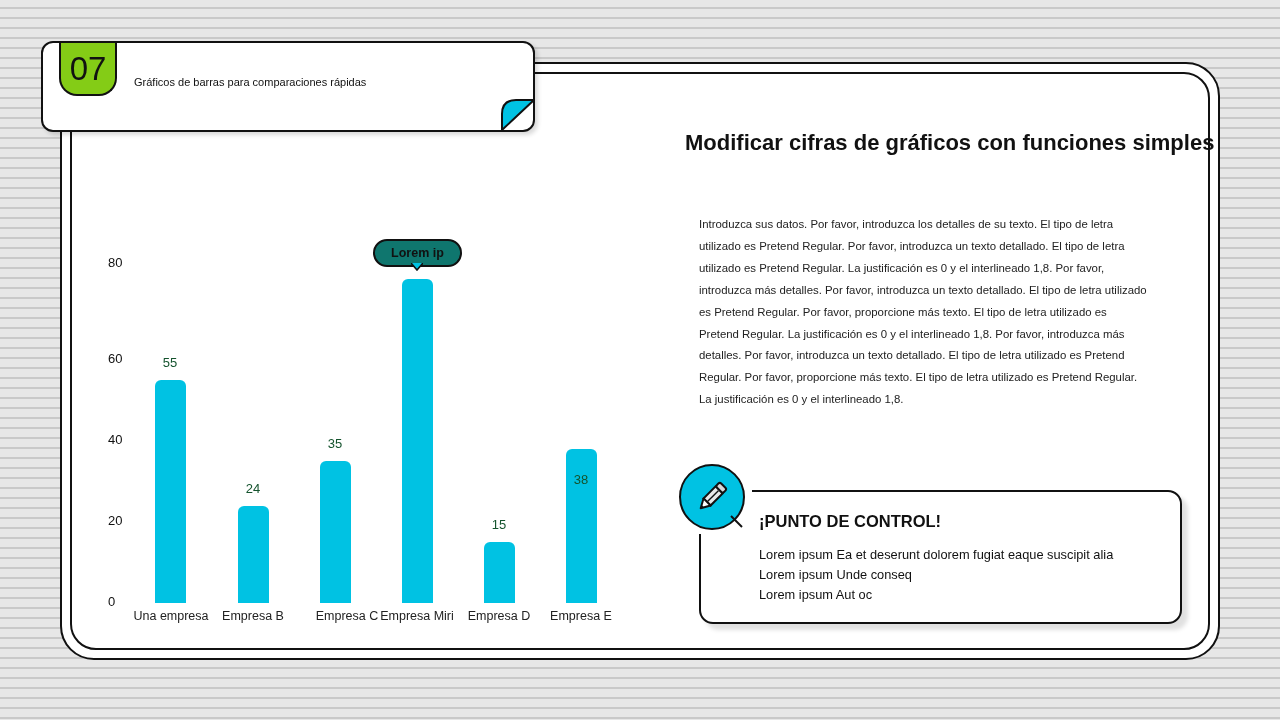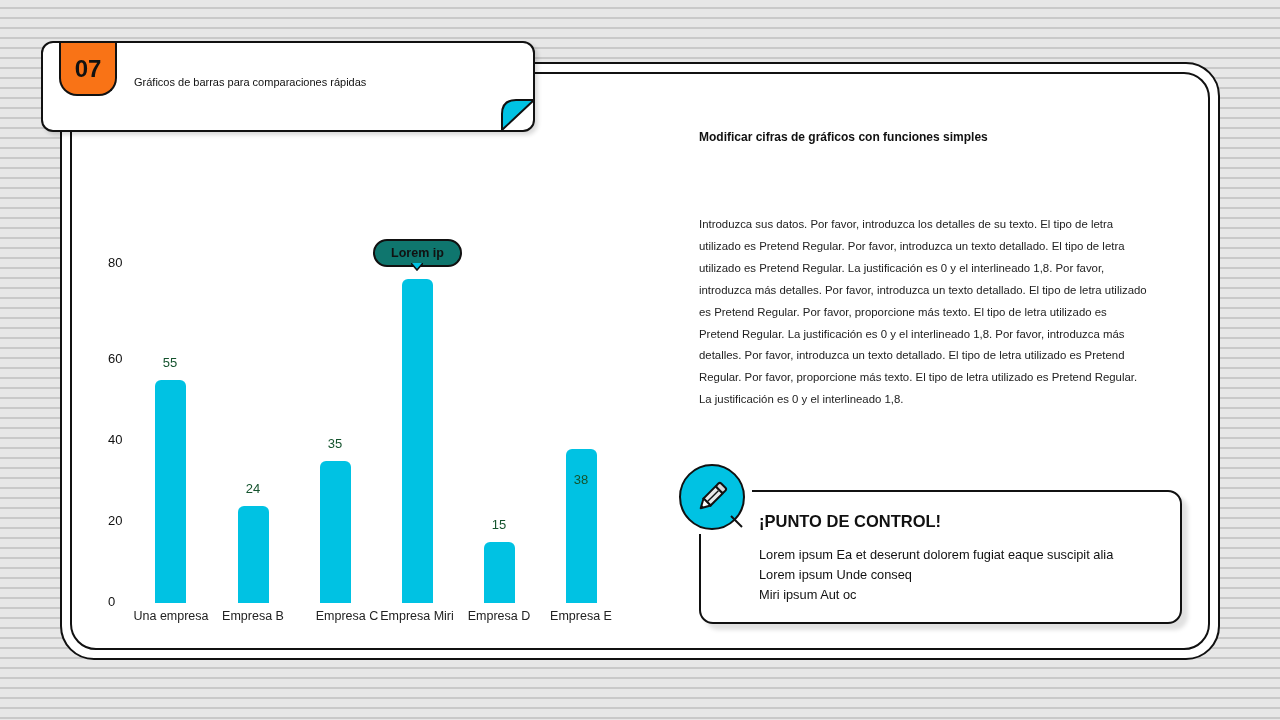--- a/index.html
+++ b/index.html
@@ -24,24 +24,24 @@
     position: absolute; left: 41px; top: 41px; width: 494px; height: 91px;
     background: #fff; border: 2px solid #111; border-radius: 12px;
     box-shadow: 3px 3px 4px rgba(0,0,0,0.15);
     z-index: 5;
   }
   .header-fold {
     position: absolute; left: 500px; top: 96px; width: 36px; height: 36px; z-index: 6;
   }
   .badge {
     position: absolute; left: 59px; top: 43px; width: 58px; height: 53px;
-    background: #f97316; border: 2px solid #111; border-top: none;
+    background: #84cc16; border: 2px solid #111; border-top: none;
     border-radius: 0 0 18px 18px; z-index: 6;
     display: flex; align-items: center; justify-content: center;
-    font-weight: bold; font-size: 24px; color: #111;
+    font-weight: normal; font-size: 33px; color: #111;
   }
   .header-title {
     position: absolute; left: 134px; top: 76px; font-size: 11px; font-weight: normal; z-index: 6;
     white-space: nowrap;
   }
   .chart-area { position: absolute; left: 90px; top: 220px; width: 560px; height: 420px; }
   .y-tick {
     position: absolute; left: 18px; font-size: 13px; color: #111; transform: translateY(-50%);
   }
   .bar {
@@ -57,21 +57,21 @@
   .tooltip {
     position: absolute; left: 283px; top: 19px; width: 89px; height: 28px;
     background: #0f766e; border: 2px solid #111; border-radius: 17px;
     display: flex; align-items: center; justify-content: center;
     font-size: 12.5px; font-weight: bold; color: #111;
   }
   .tooltip-pointer {
     position: absolute; left: 321px; top: 43px; width: 12px; height: 8px;
   }
   .right-title {
-    position: absolute; left: 699px; top: 130px; font-size: 12px; font-weight: bold; white-space: nowrap; text-align: right;
+    position: absolute; left: 685px; top: 130px; font-size: 22px; font-weight: bold; white-space: nowrap; text-align: right;
   }
   .right-body {
     position: absolute; left: 699px; top: 214px; width: 450px;
     font-size: 11.4px; line-height: 21.9px; color: #222;
   }
   .checkpoint {
     position: absolute; left: 699px; top: 490px; width: 483px; height: 134px;
     border: 2px solid #111; border-radius: 14px; background: #fff;
     box-shadow: 6px 6px 4px rgba(0,0,0,0.12);
   }
@@ -159,14 +159,14 @@
     </g>
   </svg>
 </div>
 <svg class="pencil-tail" viewBox="0 0 14 14">
   <line x1="1" y1="1" x2="12" y2="12" stroke="#111" stroke-width="2"></line>
 </svg>
 <div class="checkpoint-title">¡PUNTO DE CONTROL!</div>
 <div class="checkpoint-lines">
   <div>Lorem ipsum Ea et deserunt dolorem fugiat eaque suscipit alia</div>
   <div>Lorem ipsum Unde conseq</div>
-  <div>Miri ipsum Aut oc</div>
+  <div>Lorem ipsum Aut oc</div>
 </div>
 
 </body></html>

